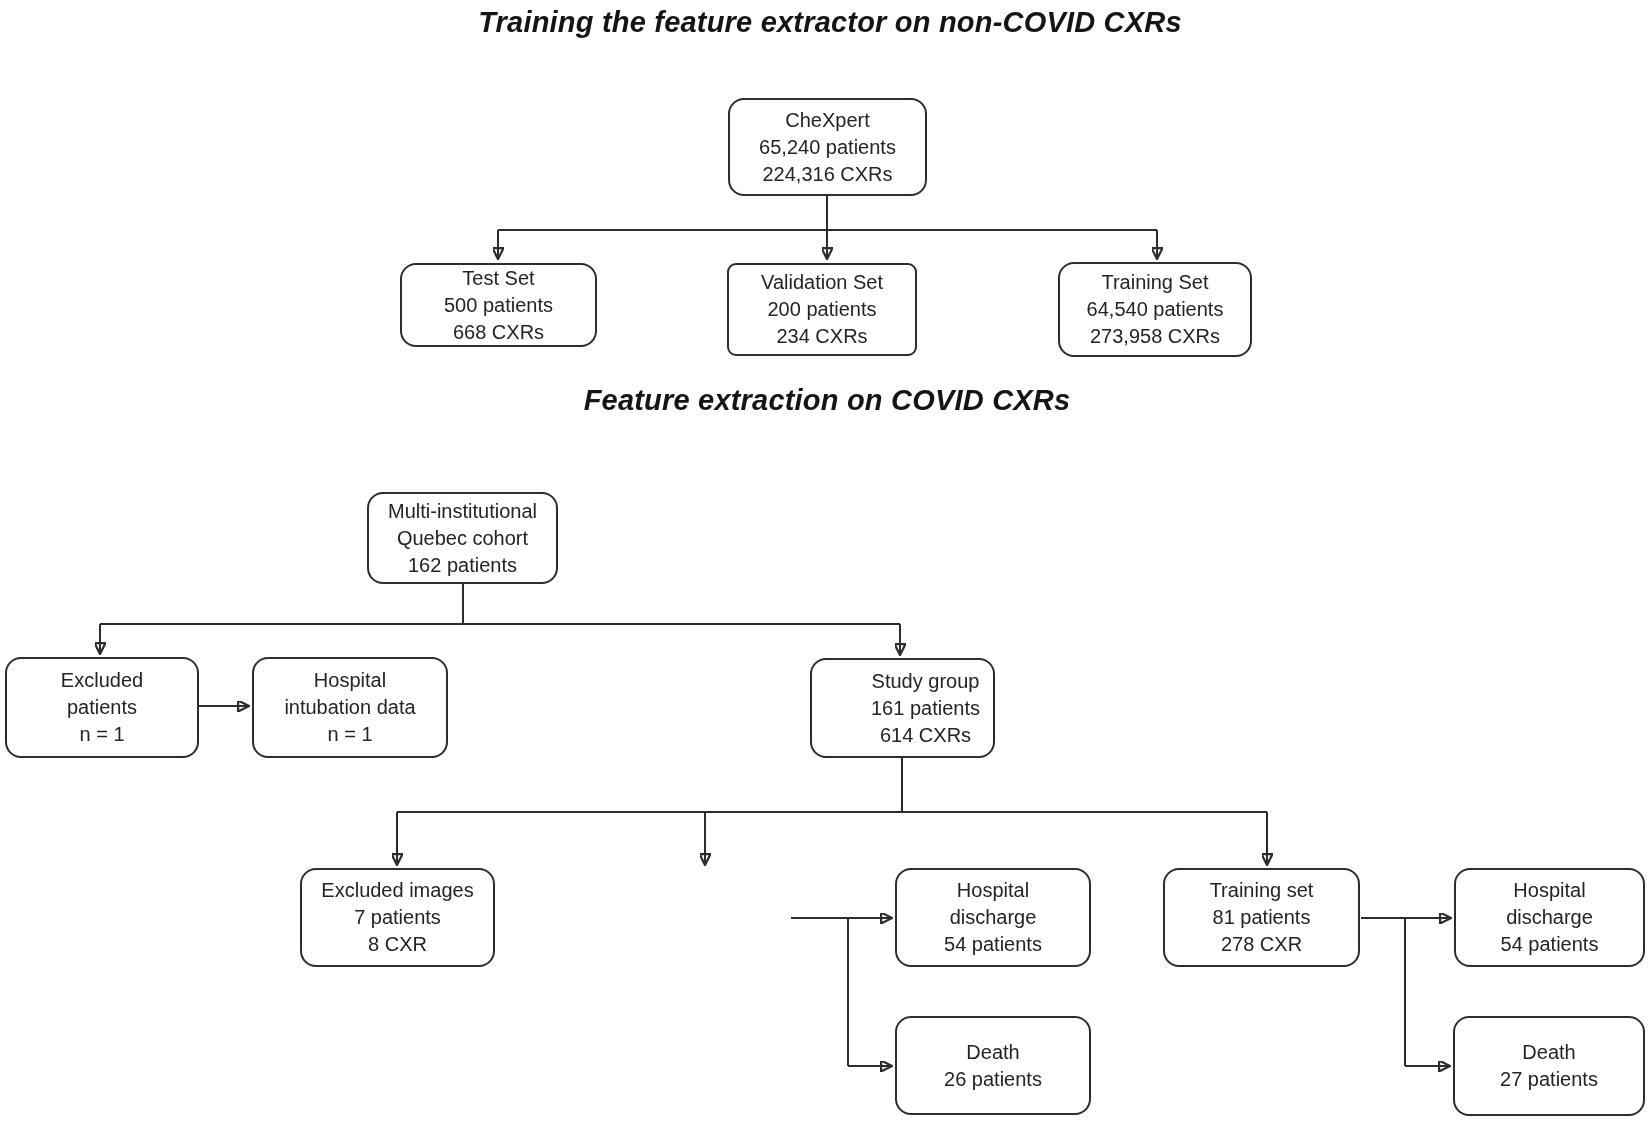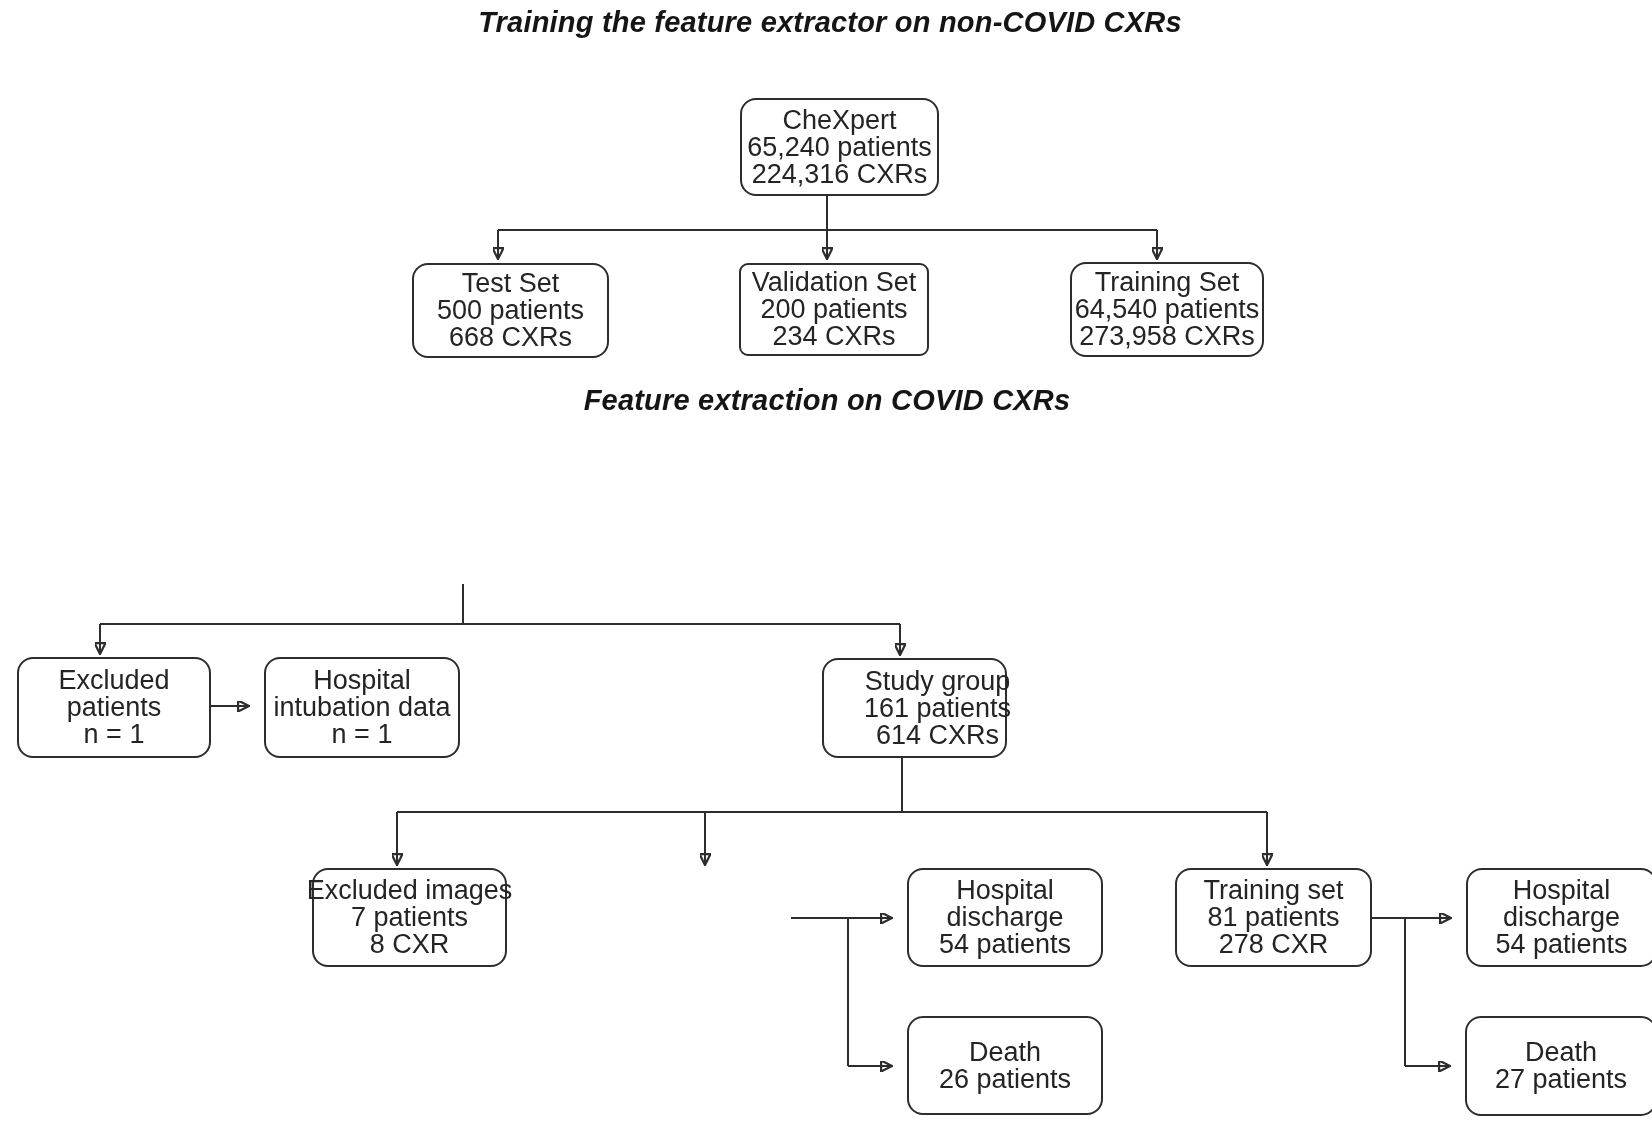--- a/index.html
+++ b/index.html
@@ -30,23 +30,22 @@
     box-sizing: border-box;
     background: #ffffff;
     border: 2px solid #2d2d2d;
     border-radius: 16px;
     display: flex;
     flex-direction: column;
     justify-content: center;
     align-items: center;
     text-align: center;
     color: #242424;
-    font-size: 27px;
+    font-size: 20px;
     line-height: 27px;
-    margin-left: 12px;
   }
   .node-line {
     white-space: pre;
   }
   svg.connectors {
     position: absolute;
     left: 0;
     top: 0;
     width: 1652px;
     height: 1122px;
@@ -100,38 +99,43 @@
     <line x1="1405" y1="918" x2="1405" y2="1066"></line>
     <line x1="1405" y1="1066" x2="1449" y2="1066" marker-end="url(#arrow)"></line>
   </svg>
 
   <div class="node" style="left:728px; top:98px; width:199px; height:98px;">
     <div class="node-line">CheXpert</div>
     <div class="node-line">65,240 patients</div>
     <div class="node-line">224,316 CXRs</div>
   </div>
 
-  <div class="node" style="left:400px; top:263px; width:197px; height:95px;">
+  <div class="node" style="left:400px; top:263px; width:197px; height:84px;">
     <div class="node-line">Test Set</div>
     <div class="node-line">500 patients</div>
     <div class="node-line">668 CXRs</div>
   </div>
 
   <div class="node" style="left:727px; top:263px; width:190px; height:93px;border-radius:9px;">
     <div class="node-line">Validation Set</div>
     <div class="node-line">200 patients</div>
     <div class="node-line">234 CXRs</div>
   </div>
 
   <div class="node" style="left:1058px; top:262px; width:194px; height:95px;">
     <div class="node-line">Training Set</div>
     <div class="node-line">64,540 patients</div>
     <div class="node-line">273,958 CXRs</div>
   </div>
 
+  <div class="node" style="left:367px; top:492px; width:191px; height:92px;">
+    <div class="node-line">Multi-institutional</div>
+    <div class="node-line">Quebec cohort</div>
+    <div class="node-line">162 patients</div>
+  </div>
 
   <div class="node" style="left:5px; top:657px; width:194px; height:101px;">
     <div class="node-line">Excluded</div>
     <div class="node-line">patients</div>
     <div class="node-line">n = 1</div>
   </div>
 
   <div class="node" style="left:252px; top:657px; width:196px; height:101px;">
     <div class="node-line">Hospital</div>
     <div class="node-line">intubation data</div>

